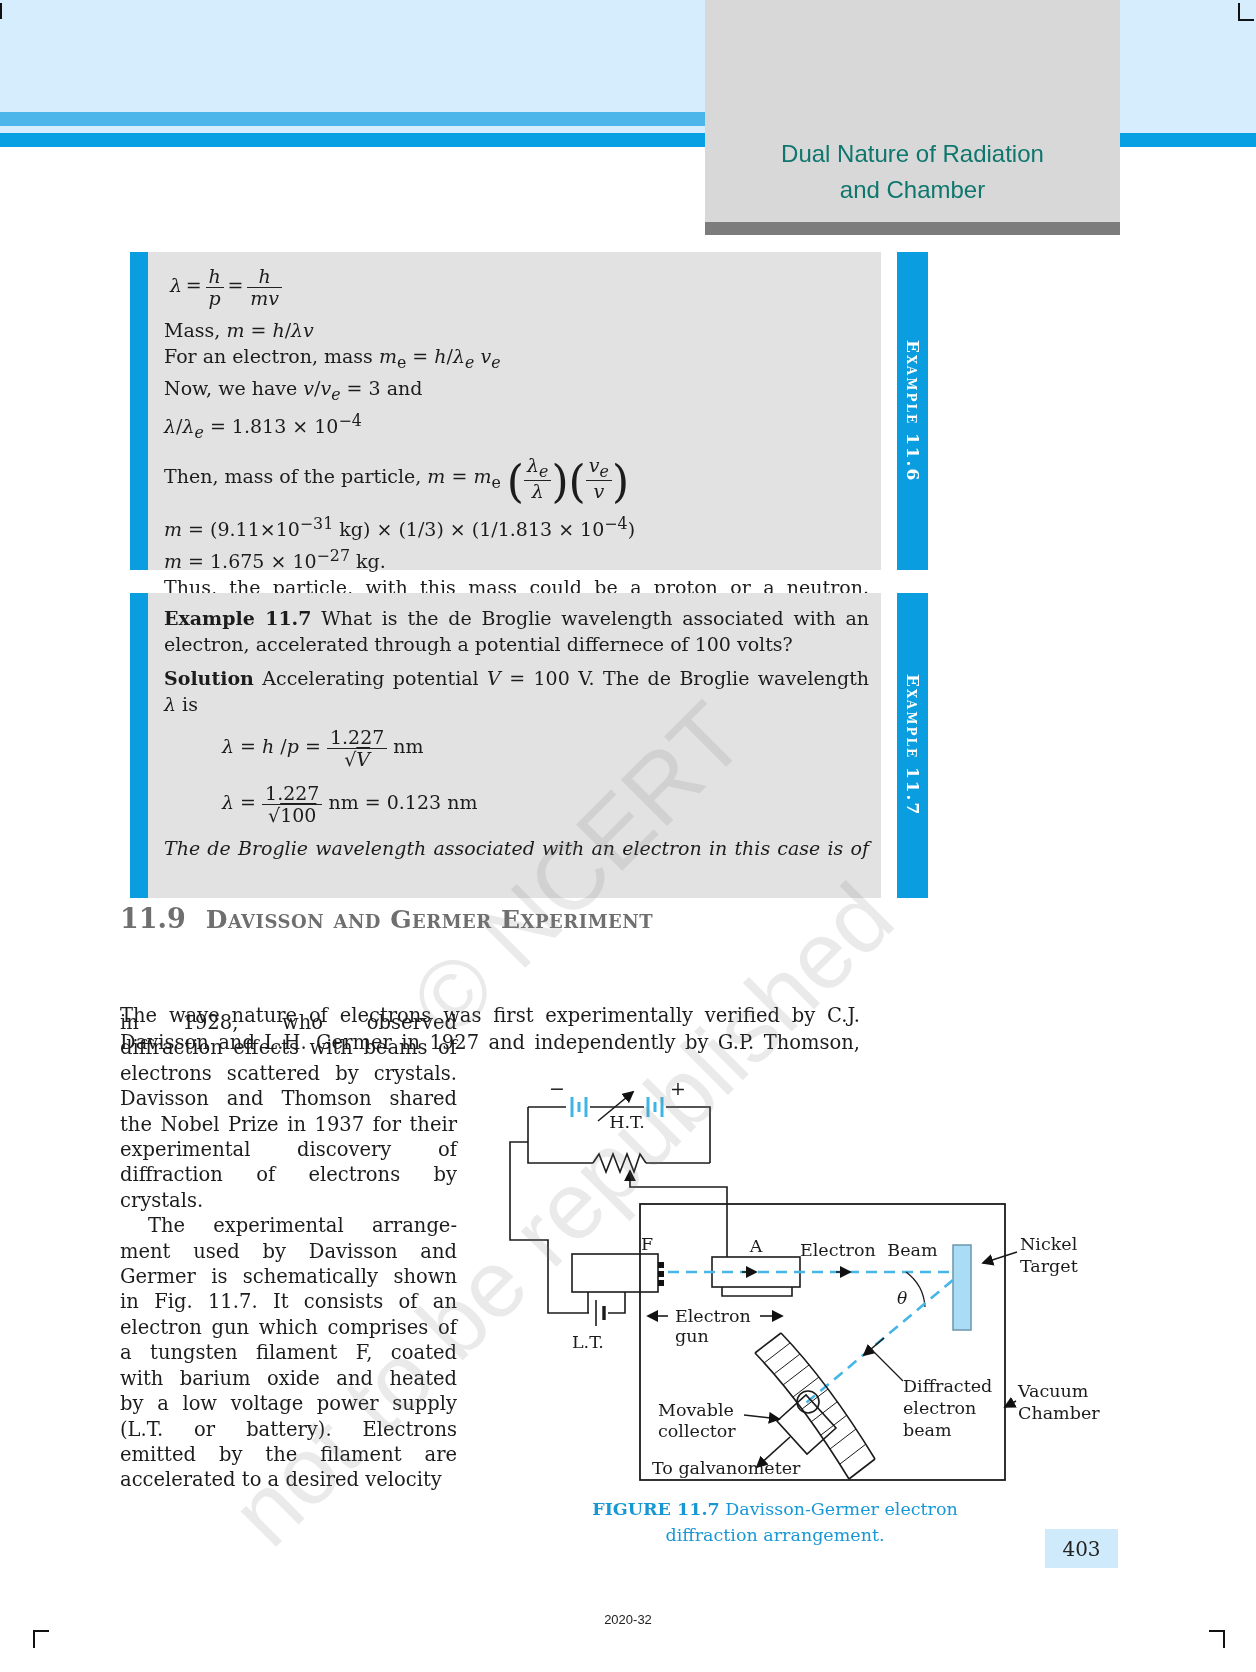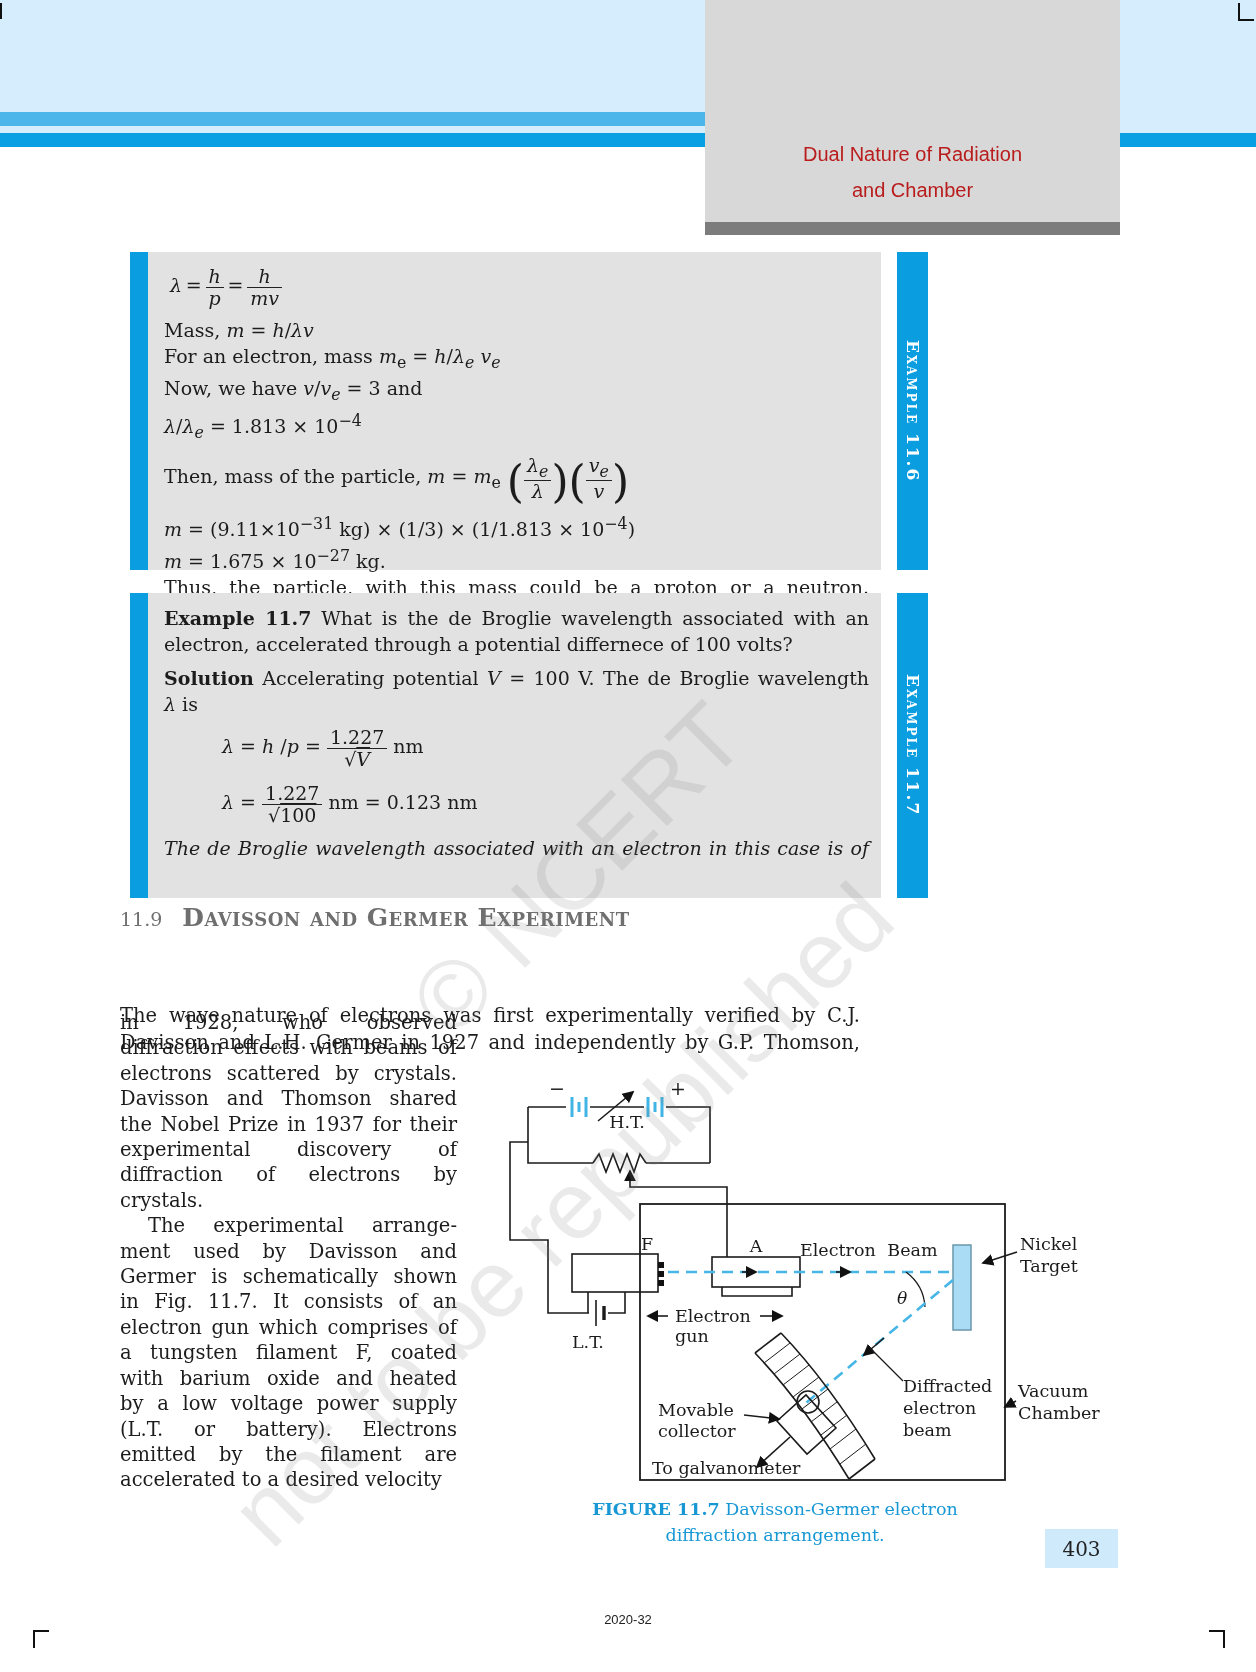--- a/index.html
+++ b/index.html
@@ -6,39 +6,39 @@
   .page{position:relative;width:1256px;height:1672px;background:#fff;overflow:hidden;
         font-family:"DejaVu Serif",serif;color:#1c1c1c;}
   .abs{position:absolute;}
   
   .band{left:0;top:0;width:1256px;height:133px;background:#d5edfc;}
   .stripe-mid{left:0;top:112px;width:705px;height:14px;background:#4cb6ea;}
   .stripe-dark{left:0;top:133px;width:1256px;height:14px;background:#09a0e3;}
   .titlebox{left:705px;top:0;width:415px;height:222px;background:#d8d8d8;
             display:flex;flex-direction:column;justify-content:flex-end;align-items:center;
             padding-bottom:14px;box-sizing:border-box;
-            font-family:"Liberation Sans",sans-serif;font-size:20px;color:#b91c1c;line-height:36px;}
+            font-family:"Liberation Sans",sans-serif;font-size:24px;color:#0f766e;line-height:36px;}
   .titleshadow{left:705px;top:222px;width:415px;height:13px;background:#7c7c7c;}
   
   .exbody{background:#e2e2e2;box-sizing:border-box;padding:8px 12px 0 16px;font-size:19px;}
   .exbar{background:#0a9ee0;}
   .exlabelwrap{display:flex;align-items:center;justify-content:center;}
   .exlabel{writing-mode:vertical-rl;color:#fff;font-variant:small-caps;
            font-size:17px;letter-spacing:2px;font-weight:bold;white-space:nowrap;}
   .ln{line-height:25px;}
   .just{text-align:justify;text-align-last:justify;}
   .frac{display:inline-block;text-align:center;vertical-align:middle;line-height:1.08;}
   .frac .n{display:block;border-bottom:1.4px solid #222;padding:0 3px;}
   .frac .d{display:block;padding:0 3px;}
   .it{font-style:italic;}
   .bigparen{font-size:44px;font-weight:400;vertical-align:-0.32em;line-height:0;}
   .eqline{margin:10px 0 10px 58px;line-height:1;}
   
   .sechead{left:120px;top:903px;width:760px;color:#6f6f6f;}
-  .secnum{font-size:19px;font-weight:normal;}
+  .secnum{font-size:27px;font-weight:bold;}
   .sectitle{font-size:25px;font-weight:bold;font-variant:small-caps;margin-left:20px;letter-spacing:0.5px;}
   .intro{left:120px;top:1002px;width:740px;font-size:19.5px;}
   .intro div{line-height:27px;}
   .column{left:120px;top:1010px;width:337px;font-size:19.5px;}
   .column div{line-height:25.4px;}
   .indent{text-indent:28px;}
   
   .caption{left:550px;top:1496px;width:450px;text-align:center;color:#1798d5;
            font-size:17.5px;line-height:26px;}
   .caption b{font-weight:bold;}

